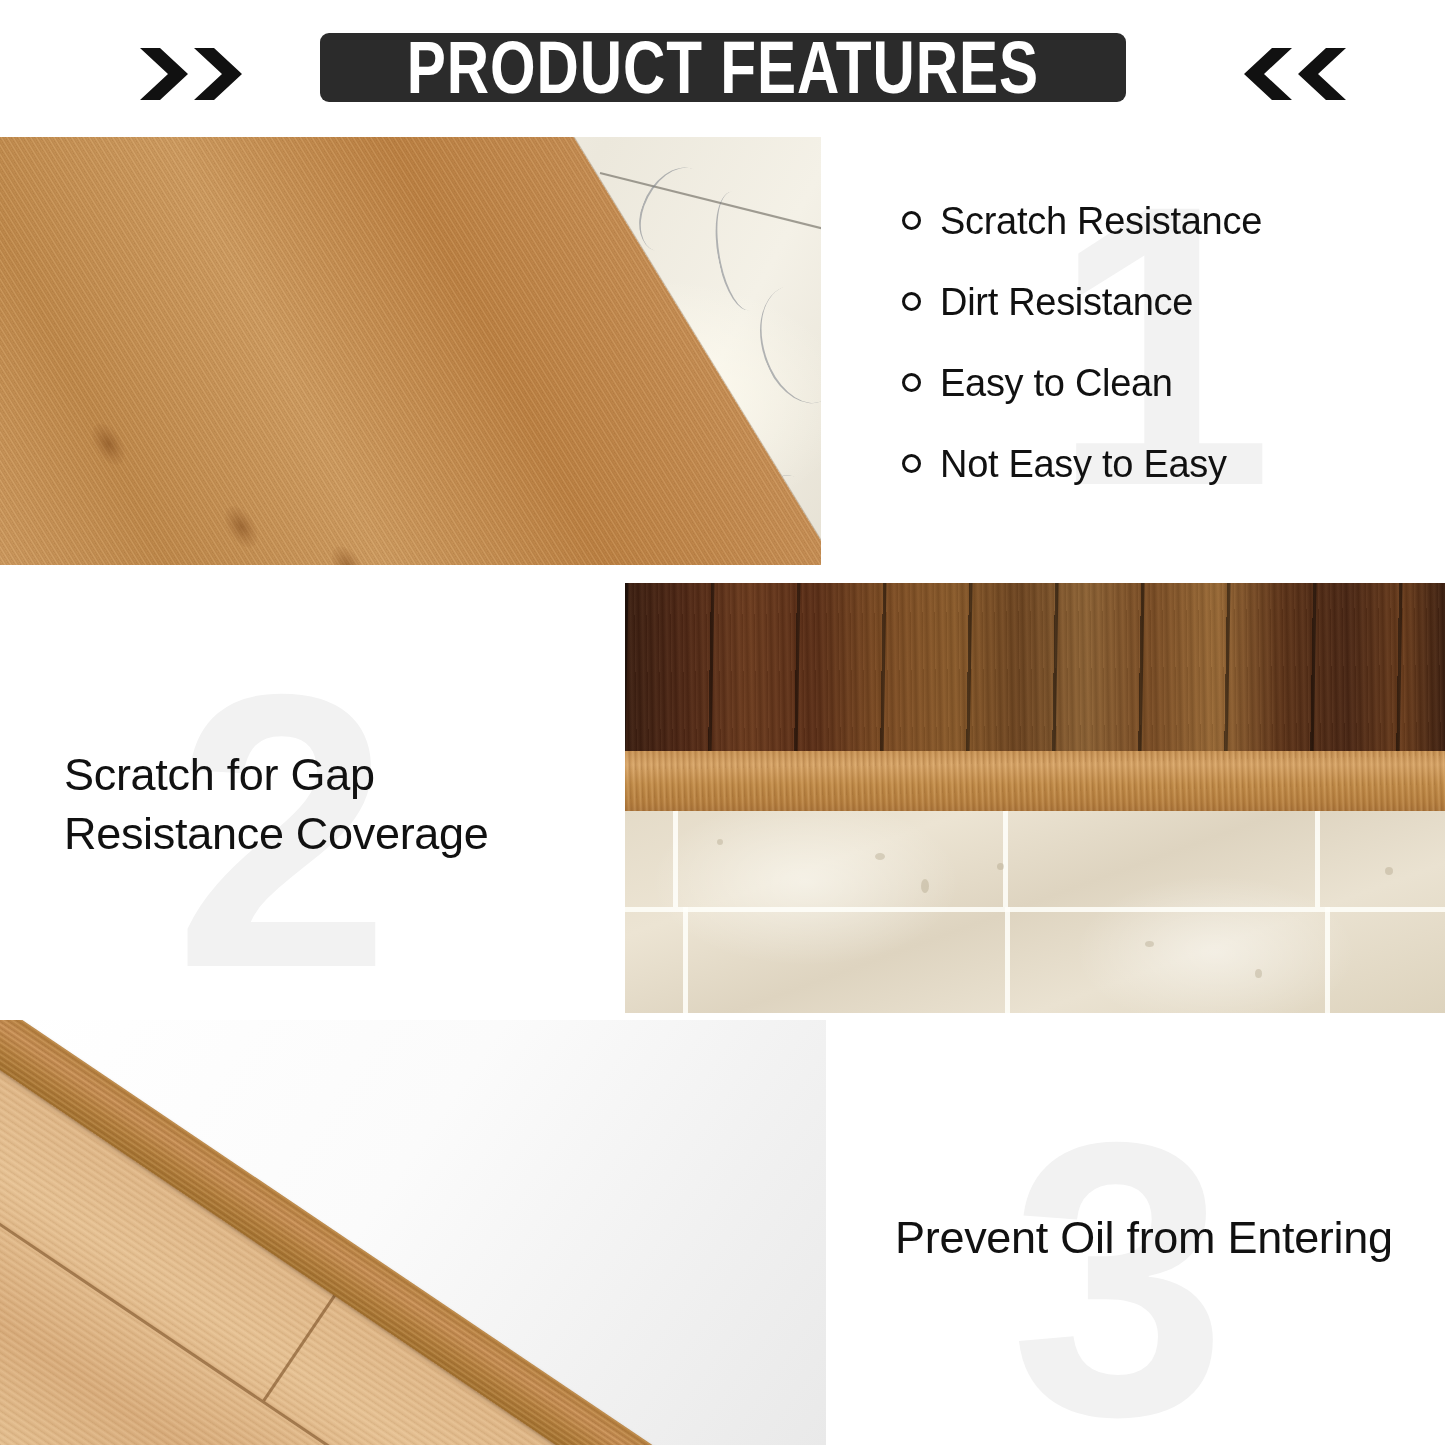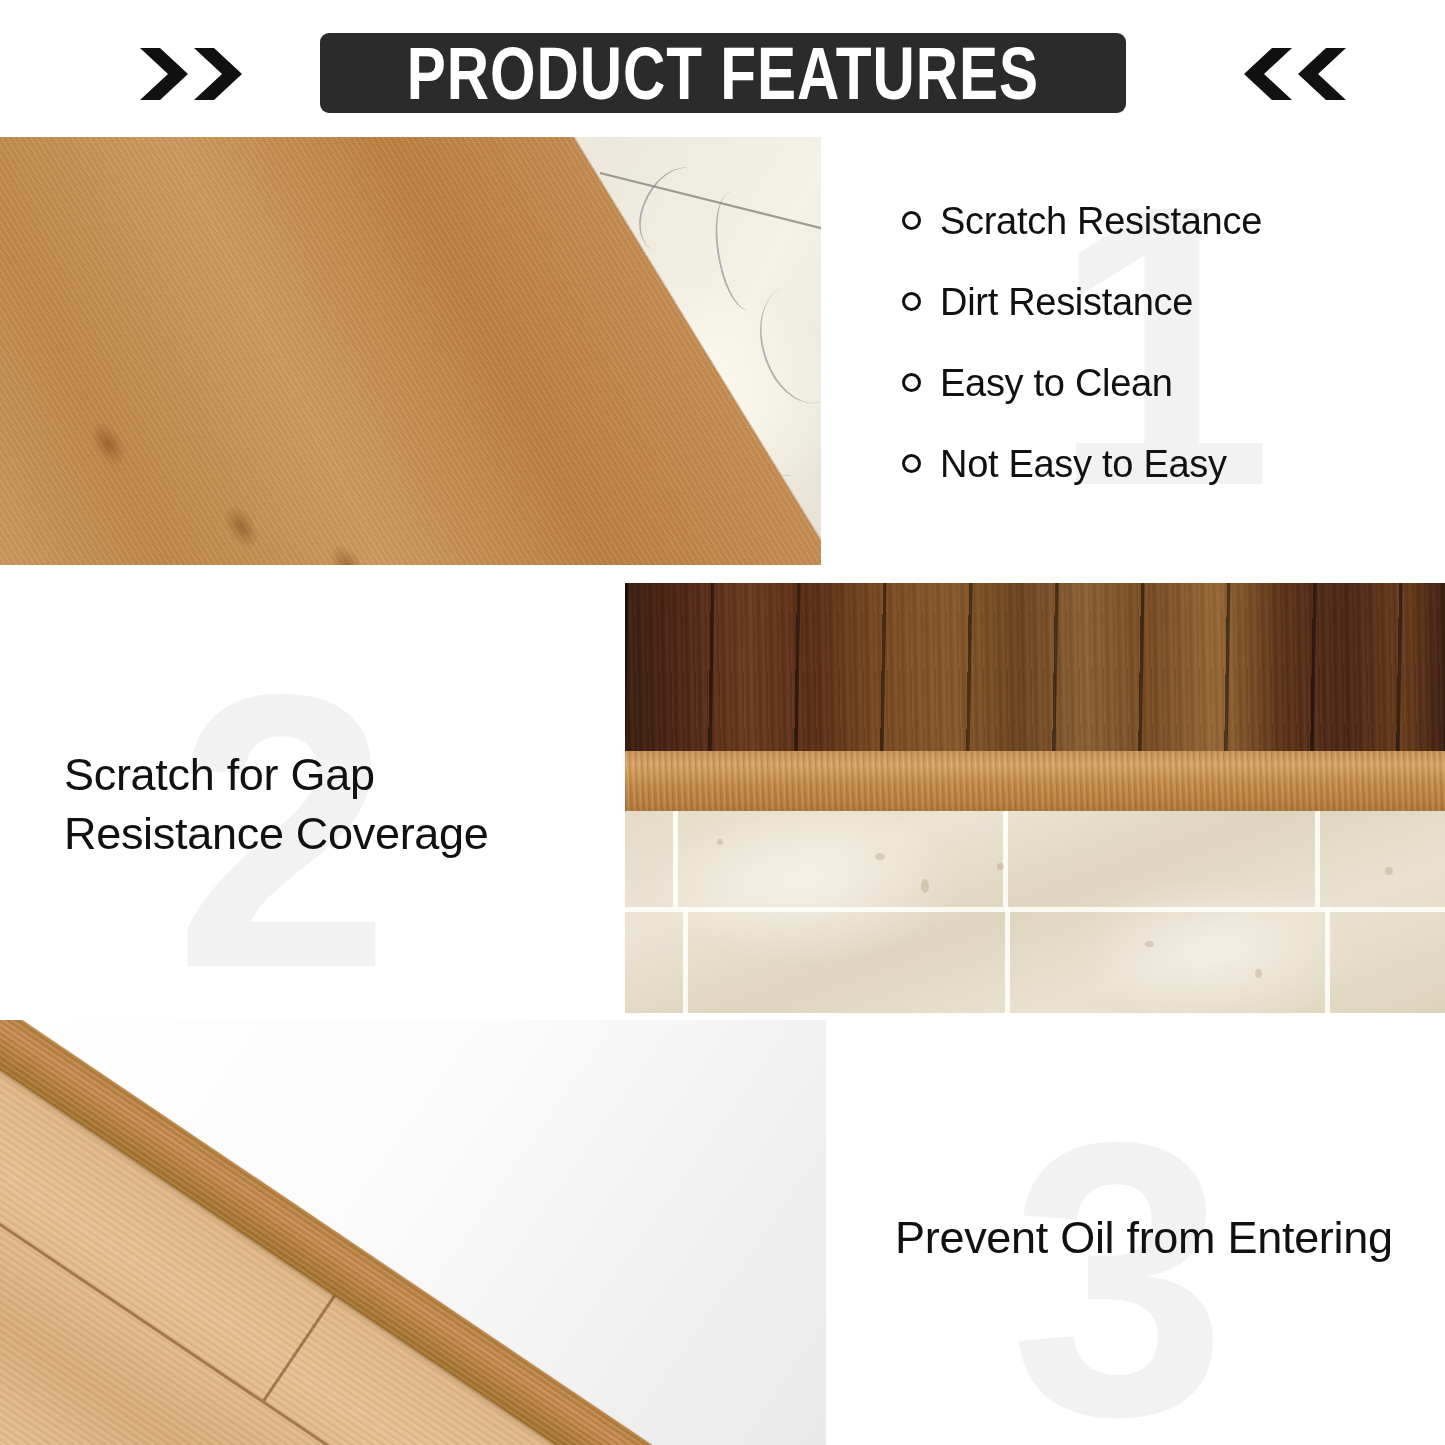--- a/index.html
+++ b/index.html
@@ -37,21 +37,21 @@
     left: 1238px;
     top: 44px;
     width: 110px;
     height: 60px;
   }
   .title-badge {
     position: absolute;
     left: 320px;
     top: 33px;
     width: 806px;
-    height: 80px;
+    height: 69px;
     background: #2b2b2b;
     border-radius: 9px;
     display: flex;
     align-items: center;
     justify-content: center;
   }
   .title-text {
     color: #ffffff;
     font-family: "Liberation Sans Narrow", "Liberation Sans", sans-serif;
     font-weight: bold;

